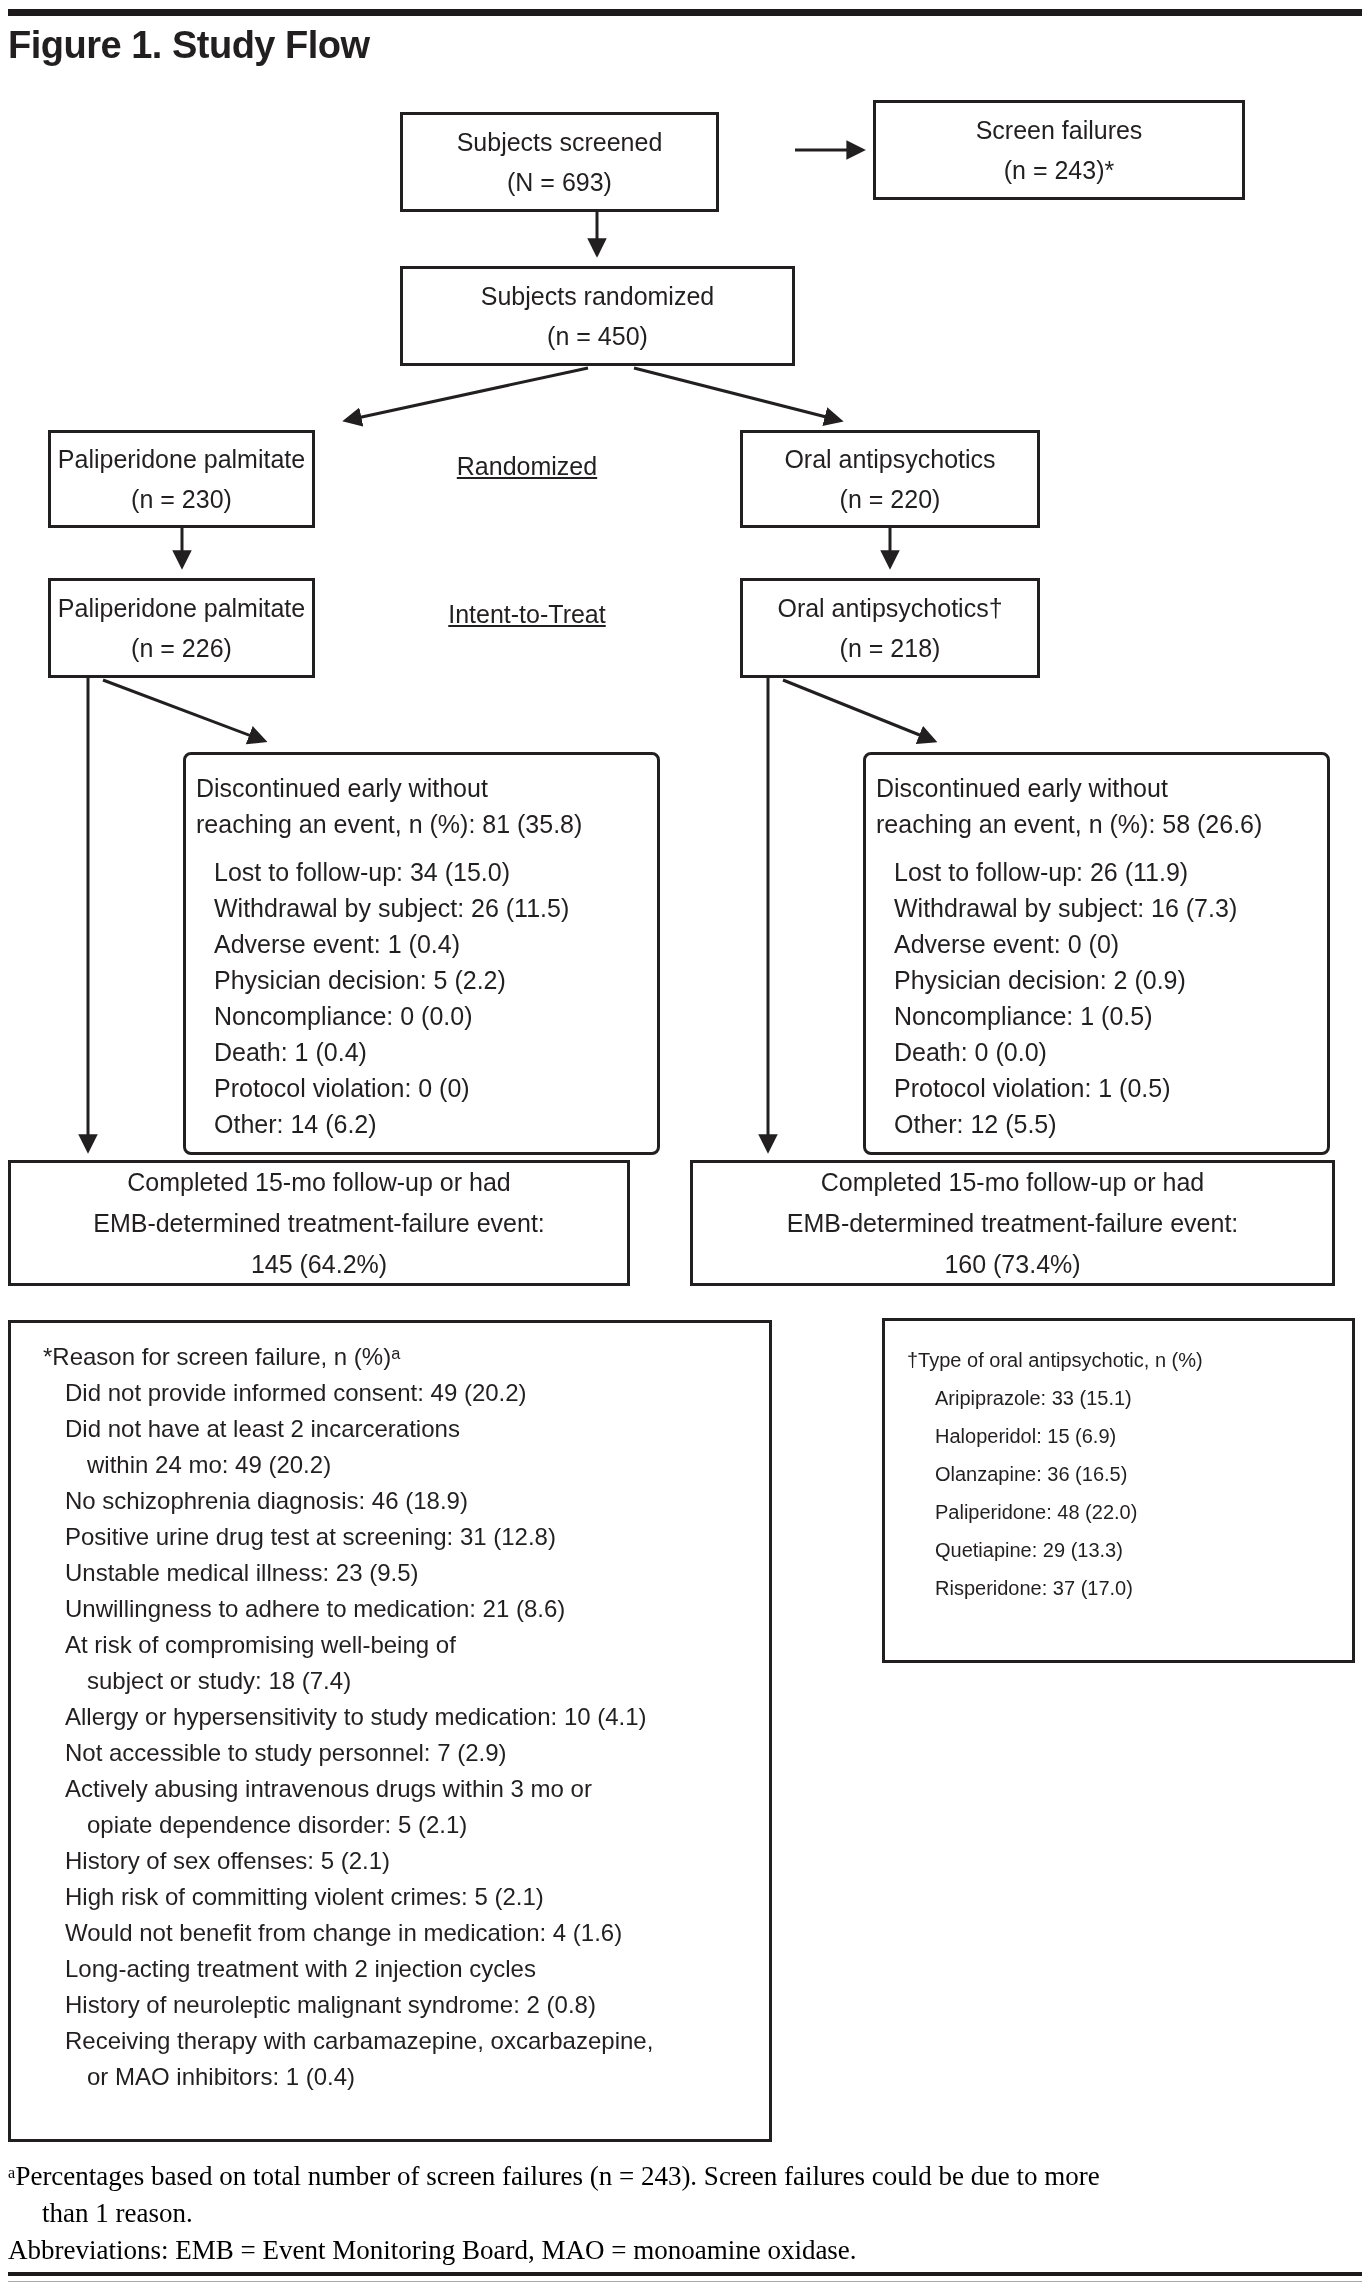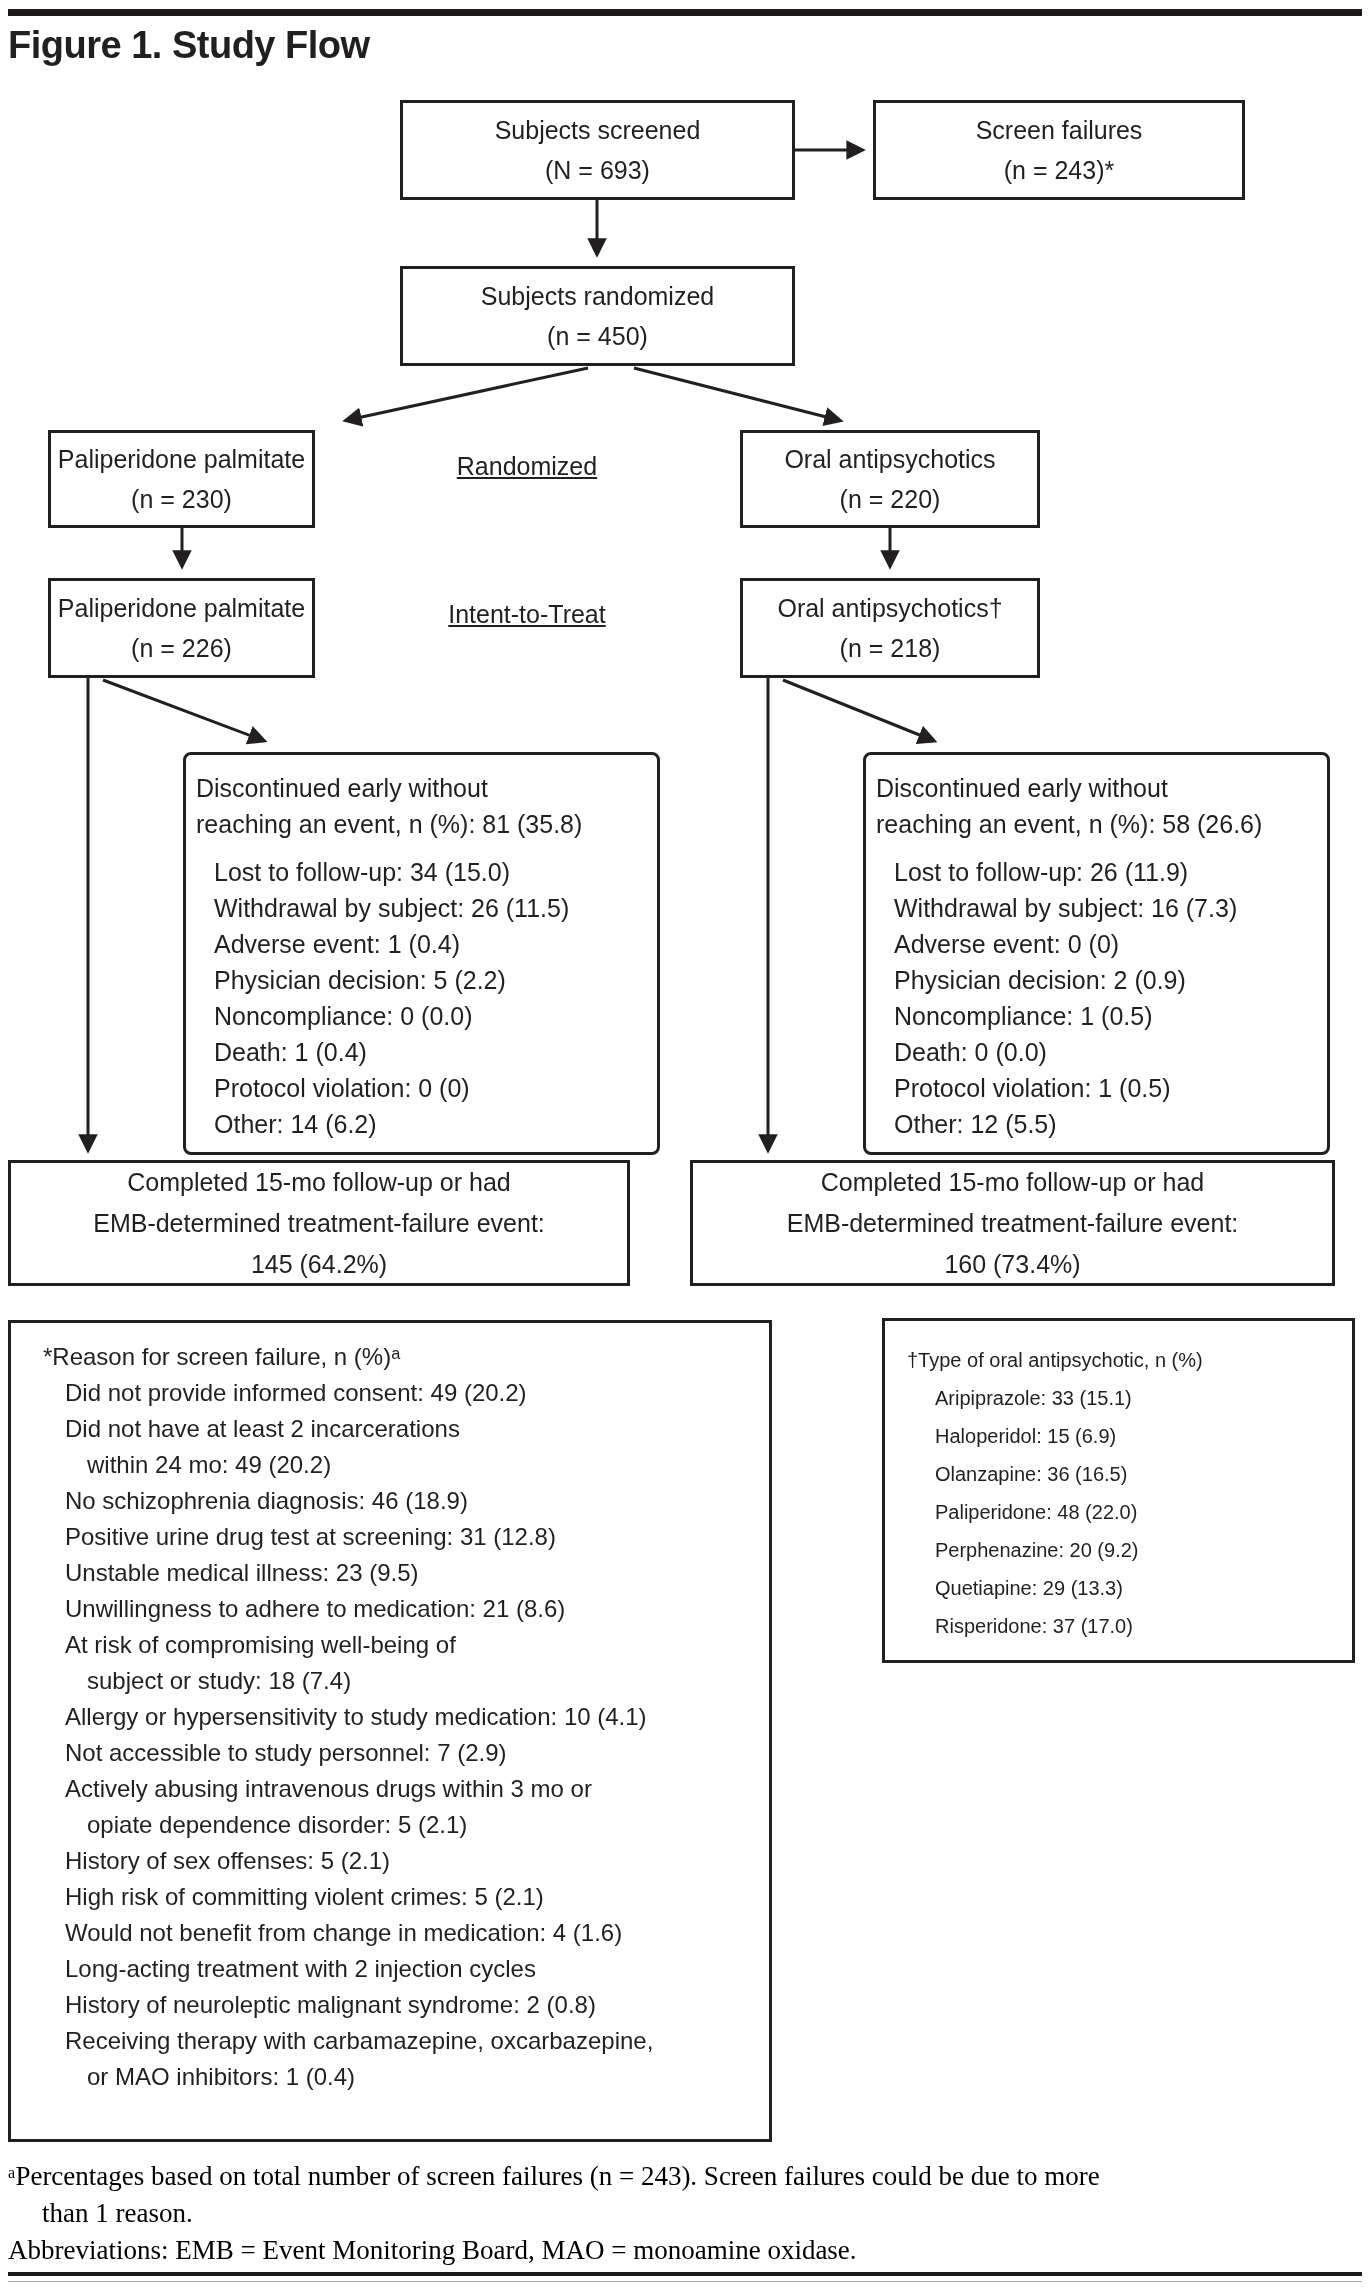--- a/index.html
+++ b/index.html
@@ -57,21 +57,21 @@
     <line x1="588" y1="368" x2="348" y2="420" marker-end="url(#ah)"></line>
     <line x1="634" y1="368" x2="838" y2="420" marker-end="url(#ah)"></line>
     <line x1="182" y1="528" x2="182" y2="564" marker-end="url(#ah)"></line>
     <line x1="890" y1="528" x2="890" y2="564" marker-end="url(#ah)"></line>
     <line x1="88" y1="678" x2="88" y2="1148" marker-end="url(#ah)"></line>
     <line x1="768" y1="678" x2="768" y2="1148" marker-end="url(#ah)"></line>
     <line x1="103" y1="680" x2="262" y2="740" marker-end="url(#ah)"></line>
     <line x1="783" y1="680" x2="932" y2="740" marker-end="url(#ah)"></line>
   </svg>
 
-  <div class="fbox cbox" style="left:400px;top:100px;width:395px;height:100px">
+  <div class="fbox cbox" style="left:400px;top:112px;width:319px;height:100px">
     <div>Subjects screened</div>
     <div>(N = 693)</div>
   </div>
 
   <div class="fbox cbox" style="left:873px;top:100px;width:372px;height:100px">
     <div>Screen failures</div>
     <div>(n = 243)*</div>
   </div>
 
   <div class="fbox cbox" style="left:400px;top:266px;width:395px;height:100px">
@@ -171,21 +171,20 @@
       </div>
   </div>
 
   <div class="fbox nbox2" style="left:882px;top:1318px;width:473px;height:345px">
     <div class="note-title">†Type of oral antipsychotic, n (%)</div>
     <div>
         <div class="note-line">Aripiprazole: 33 (15.1)</div>
         <div class="note-line">Haloperidol: 15 (6.9)</div>
         <div class="note-line">Olanzapine: 36 (16.5)</div>
         <div class="note-line">Paliperidone: 48 (22.0)</div>
-        <div class="note-line">Perphenazine: 20 (9.2)</div>
         <div class="note-line">Quetiapine: 29 (13.3)</div>
         <div class="note-line">Risperidone: 37 (17.0)</div>
       </div>
   </div>
 
   <div class="footnotes">
     <div>ᵃPercentages based on total number of screen failures (n = 243). Screen failures could be due to more</div>
     <div class="fn-cont">than 1 reason.</div>
     <div>Abbreviations: EMB = Event Monitoring Board, MAO = monoamine oxidase.</div>
   </div>

